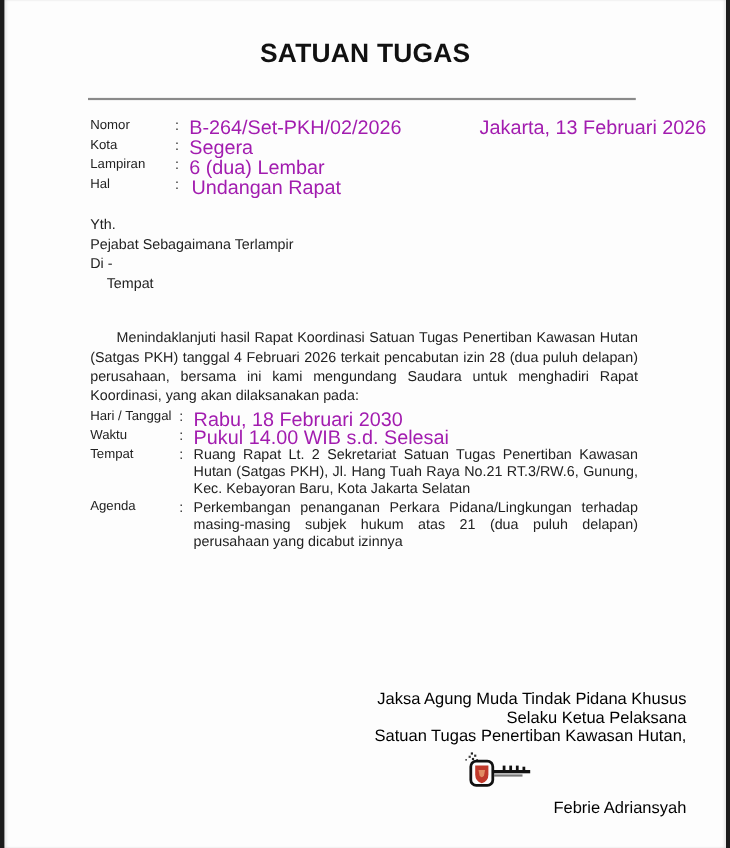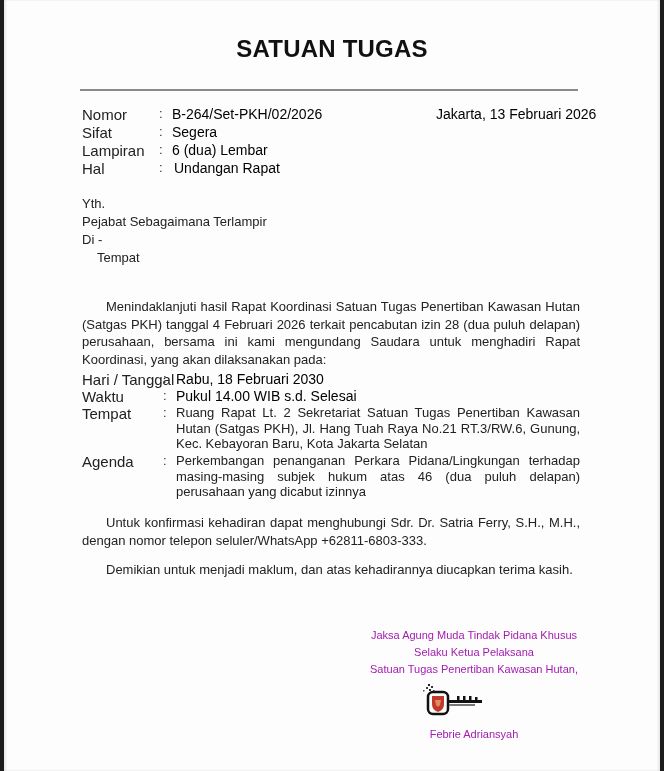--- a/index.html
+++ b/index.html
@@ -12,49 +12,49 @@
     }
     .abs { position: absolute; white-space: nowrap; }
     .title {
       position: absolute; left: 0; width: 656px; text-align: center;
       font-weight: bold; font-size: 24px; color: #111; letter-spacing: 0.2px;
     }
     .title.l1 { top: 35px; }
     .title.l2 { top: 63px; }
     .rule { position: absolute; left: 76px; top: 89px; width: 498px; height: 2px; background: #8a8a8a; }
     .t { font-size: 13px; line-height: 17px; color: #222; }
-    .lbl { position: absolute; font-size: 15px; color: #222; white-space: nowrap; }
+    .lbl { position: absolute; font-size: 12px; color: #222; white-space: nowrap; }
     .colon { position: absolute; font-size: 13px; color: #333; }
-    .val { position: absolute; font-size: 14px; color: #000000; white-space: nowrap; }
+    .val { position: absolute; font-size: 18px; color: #a21caf; white-space: nowrap; }
     .para {
       position: absolute; left: 78px; width: 498px; font-size: 13px; line-height: 17.6px;
       text-align: justify; color: #222;
     }
     .para .indent { display: inline-block; width: 24px; }
     .dval {
       position: absolute; left: 172px; width: 404px; font-size: 13px; line-height: 15.5px;
       text-align: justify; color: #222;
     }
-    .sig { position: absolute; left: 320px; width: 300px; text-align: center; font-size: 11px; line-height: 17px; color: #a21caf; }
+    .sig { position: absolute; left: 320px; width: 300px; text-align: right; font-size: 15px; line-height: 17px; color: #000000; }
     .logo { position: absolute; left: 413px; top: 683px; width: 66px; height: 34px; }
   </style>
 </head>
 <body>
 
 <div class="page">
 
   <div class="title l1">SATUAN TUGAS</div>
   <div class="rule"></div>
 
   <div>
     <div class="lbl" style="left:78px;top:106px;">Nomor</div>
     <div class="colon" style="left:155px;top:106px;">:</div>
     <div class="val" style="left:168px;top:106px;">B-264/Set-PKH/02/2026</div>
 
-    <div class="lbl" style="left:78px;top:124px;">Sifat</div>
+    <div class="lbl" style="left:78px;top:124px;">Kota</div>
     <div class="colon" style="left:155px;top:124px;">:</div>
     <div class="val" style="left:168px;top:124px;">Segera</div>
 
     <div class="lbl" style="left:78px;top:142px;">Lampiran</div>
     <div class="colon" style="left:155px;top:142px;">:</div>
     <div class="val" style="left:168px;top:142px;">6 (dua) Lembar</div>
 
     <div class="lbl" style="left:78px;top:160px;">Hal</div>
     <div class="colon" style="left:155px;top:160px;">:</div>
     <div class="val" style="left:170px;top:160px;">Undangan Rapat</div>
@@ -81,30 +81,24 @@
     <div class="lbl" style="left:78px;top:388px;">Waktu</div>
     <div class="colon" style="left:159px;top:388px;">:</div>
     <div class="val" style="left:172px;top:388px;">Pukul 14.00 WIB s.d. Selesai</div>
 
     <div class="lbl" style="left:78px;top:405px;">Tempat</div>
     <div class="colon" style="left:159px;top:405px;">:</div>
     <div class="dval" style="top:405px;">Ruang Rapat Lt. 2 Sekretariat Satuan Tugas Penertiban Kawasan Hutan (Satgas PKH), Jl. Hang Tuah Raya No.21 RT.3/RW.6, Gunung, Kec. Kebayoran Baru, Kota Jakarta Selatan</div>
 
     <div class="lbl" style="left:78px;top:453px;">Agenda</div>
     <div class="colon" style="left:159px;top:453px;">:</div>
-    <div class="dval" style="top:453px;">Perkembangan penanganan Perkara Pidana/Lingkungan terhadap masing-masing subjek hukum atas 46 (dua puluh delapan) perusahaan yang dicabut izinnya</div>
+    <div class="dval" style="top:453px;">Perkembangan penanganan Perkara Pidana/Lingkungan terhadap masing-masing subjek hukum atas 21 (dua puluh delapan) perusahaan yang dicabut izinnya</div>
   </div>
 
-  <div class="para" style="top:514px;">
-    <span class="indent"></span><span>Untuk konfirmasi kehadiran dapat menghubungi Sdr. Dr. Satria Ferry, S.H., M.H., dengan nomor telepon seluler/WhatsApp +62811-6803-333.</span>
-  </div>
 
-  <div class="para" style="top:561px;">
-    <span class="indent"></span><span>Demikian untuk menjadi maklum, dan atas kehadirannya diucapkan terima kasih.</span>
-  </div>
 
   <div>
     <div class="sig" style="top:627px;">Jaksa Agung Muda Tindak Pidana Khusus</div>
     <div class="sig" style="top:644px;">Selaku Ketua Pelaksana</div>
     <div class="sig" style="top:661px;">Satuan Tugas Penertiban Kawasan Hutan,</div>
 
     <svg class="logo" viewBox="0 0 66 34">
 
       <rect x="11" y="1" width="2" height="2" fill="#222"></rect>
       <rect x="14" y="3" width="2" height="2" fill="#333"></rect>

